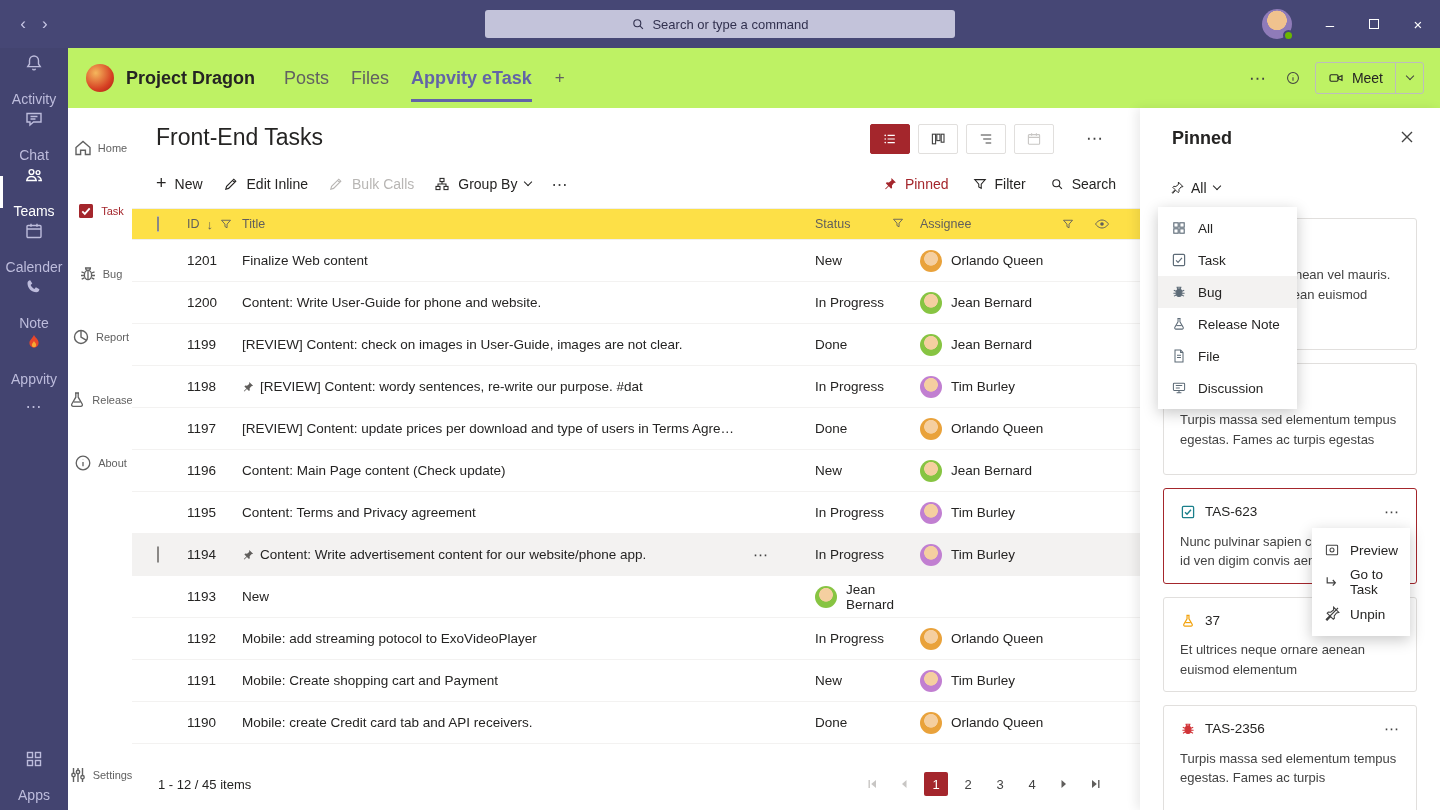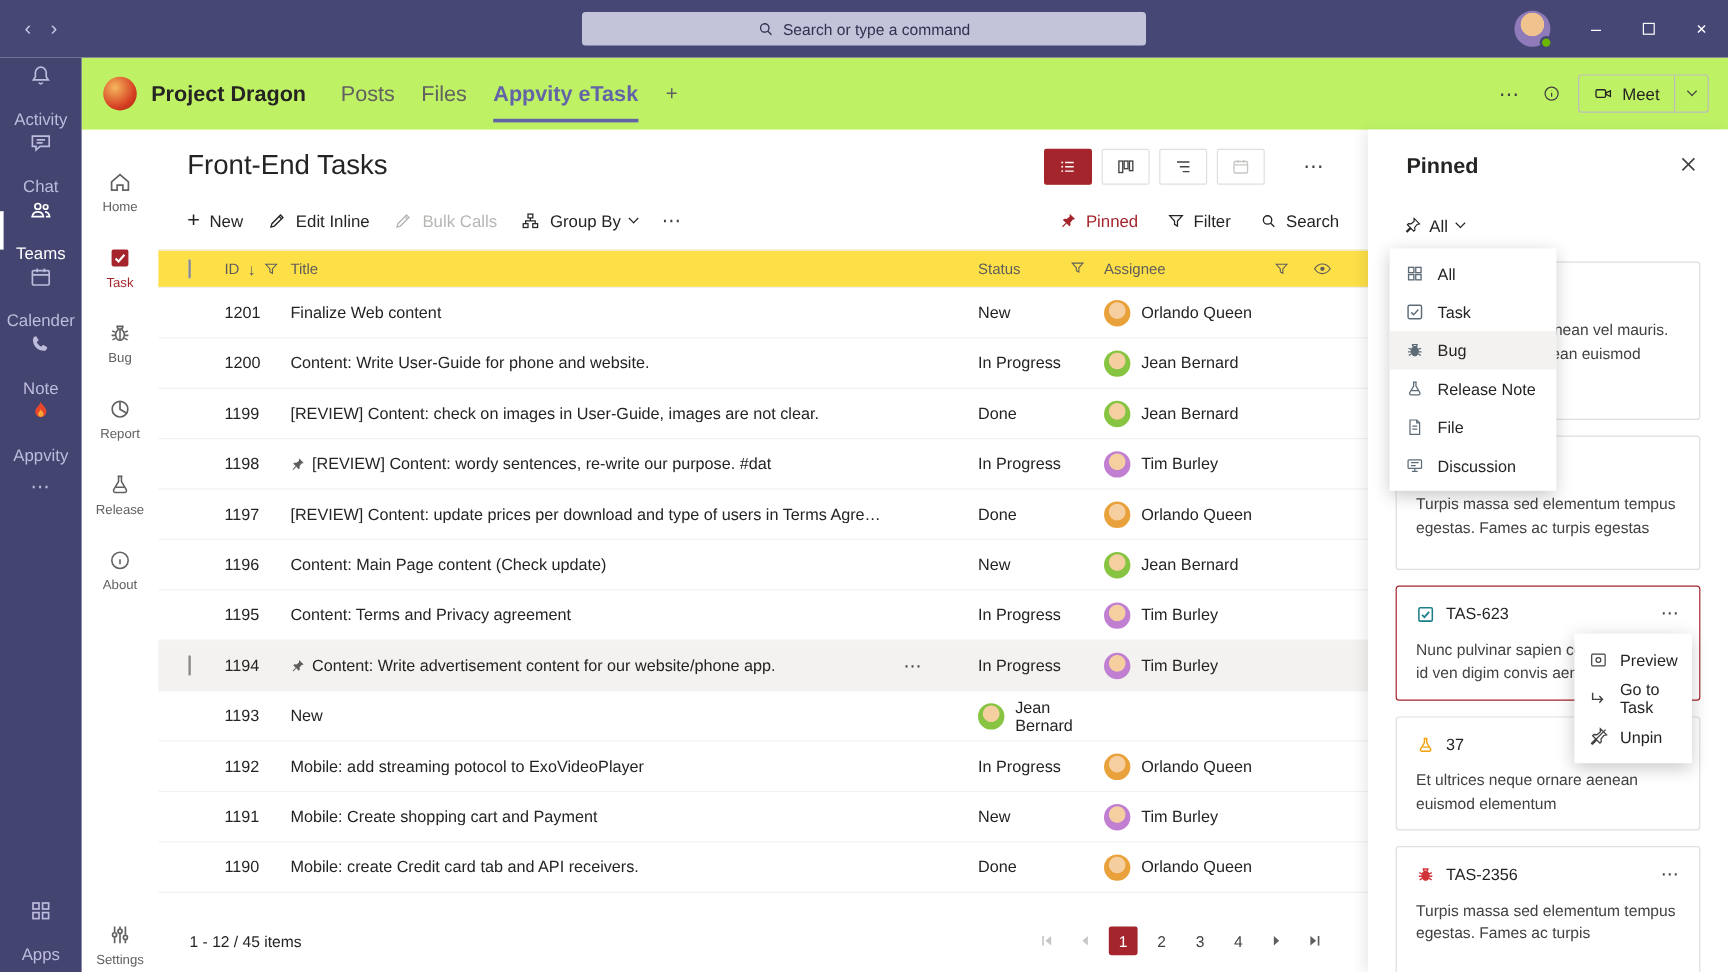--- a/index.html
+++ b/index.html
@@ -41,21 +41,21 @@
   .tab.active::after{content:"";position:absolute;left:11px;right:11px;bottom:6px;height:3px;background:#6264a7}
   .tab-add{display:flex;align-items:center;padding:0 12px;color:#616161;font-size:17px}
   .hdr-right{margin-left:auto;display:flex;align-items:center;gap:14px;padding-right:16px;color:#424242}
   .hdr-more{font-size:17px;letter-spacing:1px;padding:0 4px}
   .meet-btn{display:flex;align-items:stretch;border:1px solid #bdbdbd;border-radius:3px;height:32px;overflow:hidden}
   .meet-main{display:flex;align-items:center;gap:8px;padding:0 12px;font-size:14px;color:#252423}
   .meet-split{display:flex;align-items:center;justify-content:center;width:28px;border-left:1px solid #bdbdbd;color:#424242}
 
   
   .app-nav{position:absolute;left:68px;top:108px;bottom:0;width:64px;background:#fff;display:flex;flex-direction:column;align-items:stretch;padding-top:8px}
-  .anav-item{height:63px;display:flex;flex-direction:column;align-items:center;justify-content:flex-end;gap:5px;color:#616161;font-size:11px}
+  .anav-item{height:63px;display:flex;flex-direction:row;align-items:center;justify-content:center;gap:5px;color:#616161;font-size:11px}
   .anav-item.active{color:#a4262c}
   .anav-spacer{flex:1}
 
   
   .main{position:absolute;left:132px;top:108px;width:1008px;bottom:0;background:#fff}
   .main-title{position:absolute;left:24px;top:16px;font-size:23px;font-weight:400;color:#252423}
   .view-toggles{position:absolute;top:16px;right:86px;display:flex;gap:8px}
   .vt{width:40px;height:30px;border:1px solid #e1dfdd;border-radius:2px;display:flex;align-items:center;justify-content:center;color:#424242;background:#fff}
   .vt.active{background:#a4262c;border-color:#a4262c;color:#fff}
   .vt.disabled{color:#c8c6c4}

